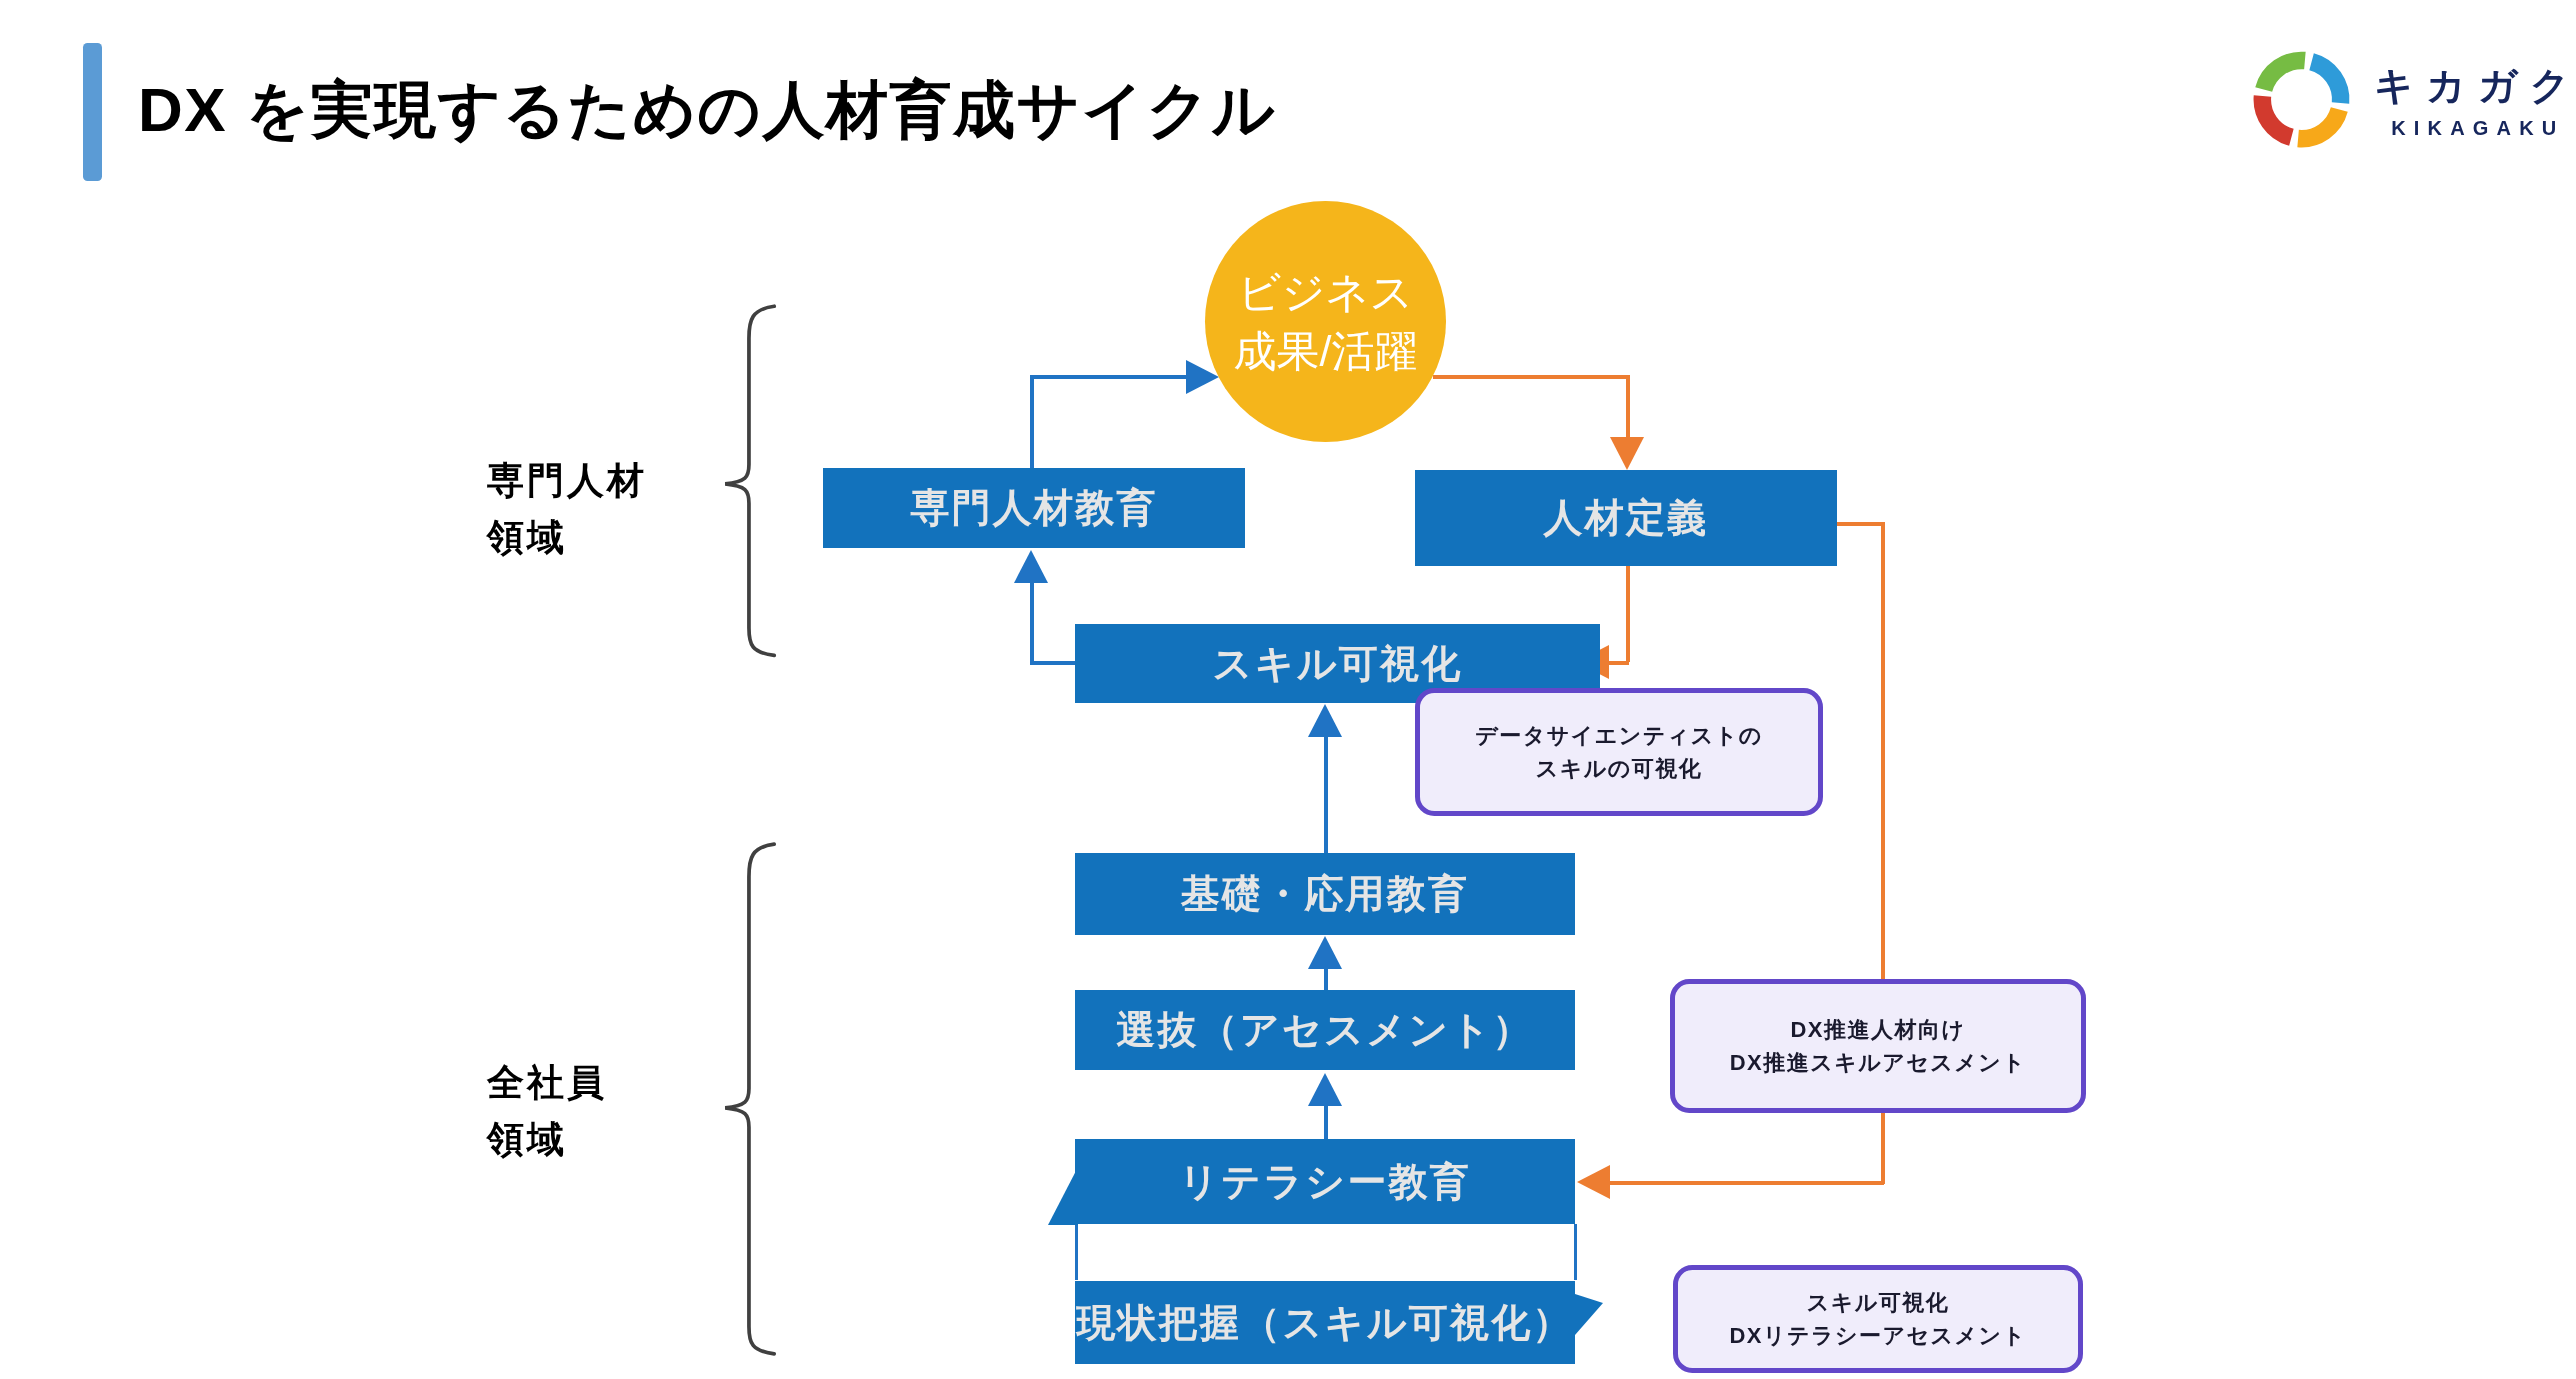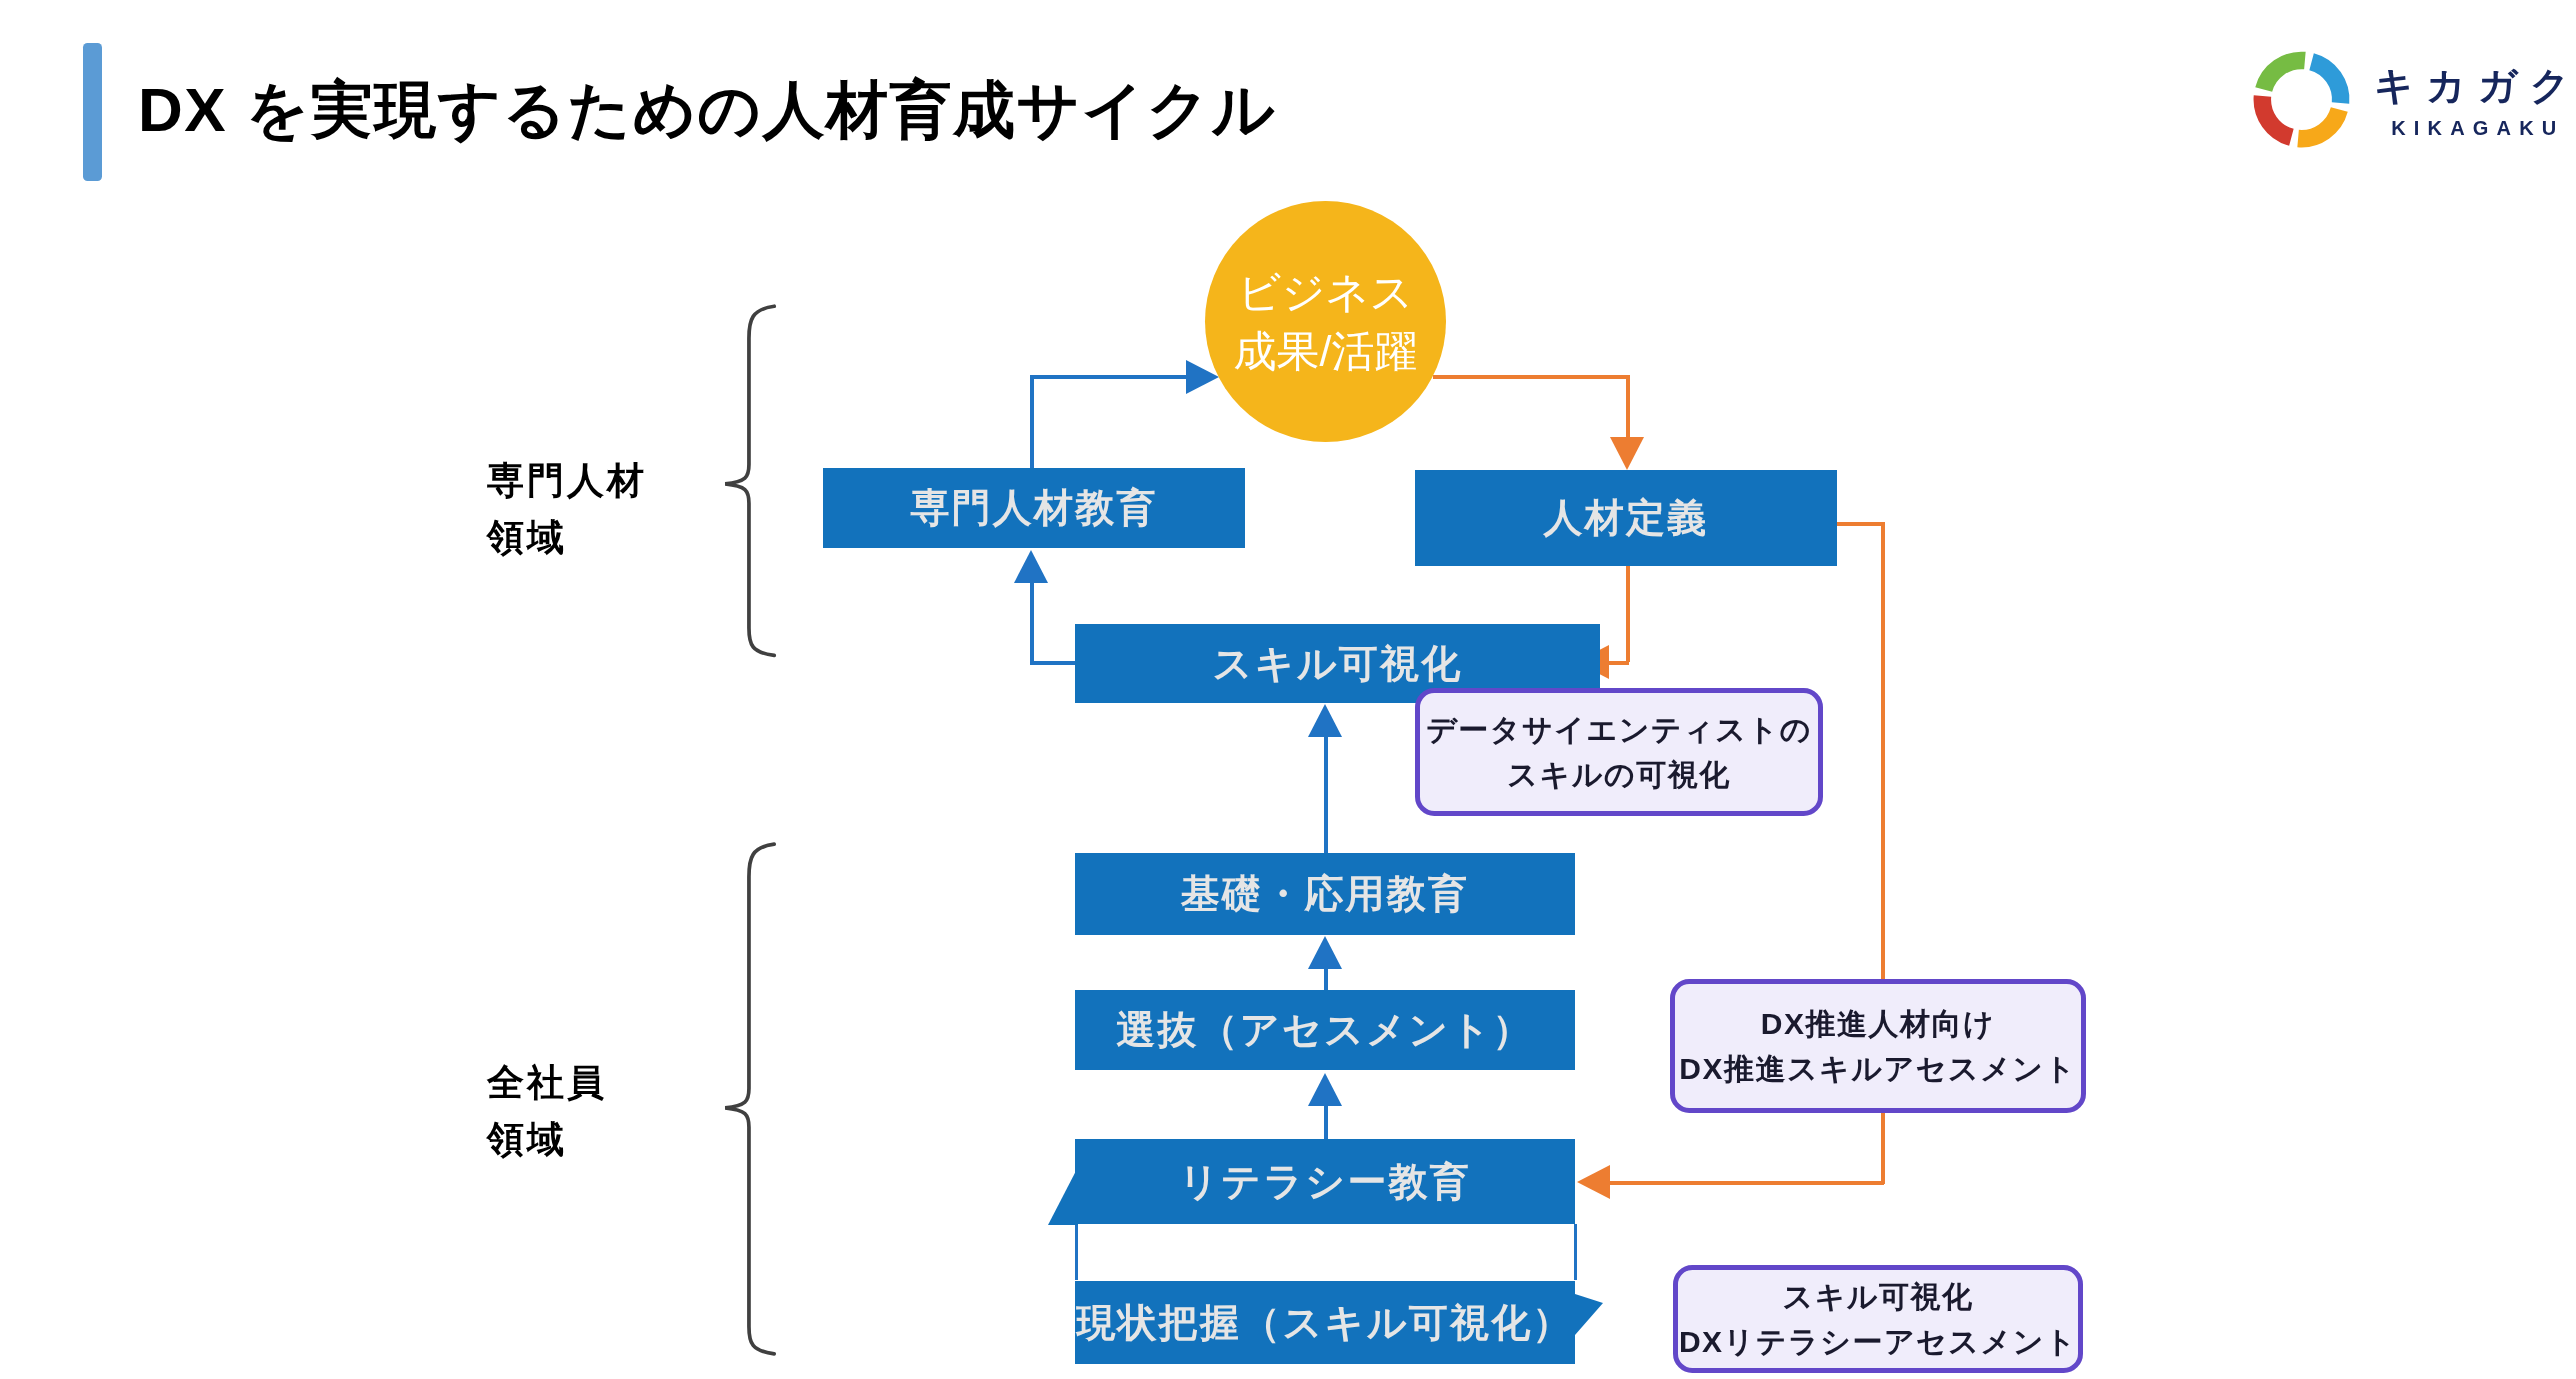--- a/index.html
+++ b/index.html
@@ -57,21 +57,21 @@
   .arr-right-blue{border-top:17px solid transparent;border-bottom:17px solid transparent;border-left:33px solid var(--arrow-blue);}
   .arr-down-orange{border-left:17px solid transparent;border-right:17px solid transparent;border-top:33px solid var(--arrow-orange);}
   .arr-left-orange{border-top:17px solid transparent;border-bottom:17px solid transparent;border-right:33px solid var(--arrow-orange);}
 
   .corner-tri{position:absolute;background:var(--box-blue);}
   .corner-tri.left{left:1048px;top:1167px;width:30px;height:58px;clip-path:polygon(100% 0,100% 100%,0 100%);}
   .corner-tri.right{left:1575px;top:1294px;width:28px;height:41px;clip-path:polygon(0 0,100% 22%,0 100%);}
 
   .callout{
     position:absolute;background:var(--callout-bg);border:5.2px solid var(--callout-border);border-radius:19.3px;
-    color:#1A1A2E;font-weight:700;font-size:30px;line-height:1.5;text-align:center;
+    color:#1A1A2E;font-weight:700;font-size:22px;line-height:1.5;text-align:center;
     display:flex;flex-direction:column;align-items:center;justify-content:center;box-sizing:border-box;letter-spacing:1.5px;
   }
   .callout-ds{left:1415px;top:688px;width:408px;height:128px;}
   .callout-dx{left:1670px;top:979px;width:416px;height:134px;}
   .callout-zen{left:1673px;top:1265px;width:410px;height:108px;}
 
   .region-label{
     position:absolute;color:var(--ink);font-weight:700;font-size:37px;line-height:1.55;
     width:223px;letter-spacing:3px;
   }

